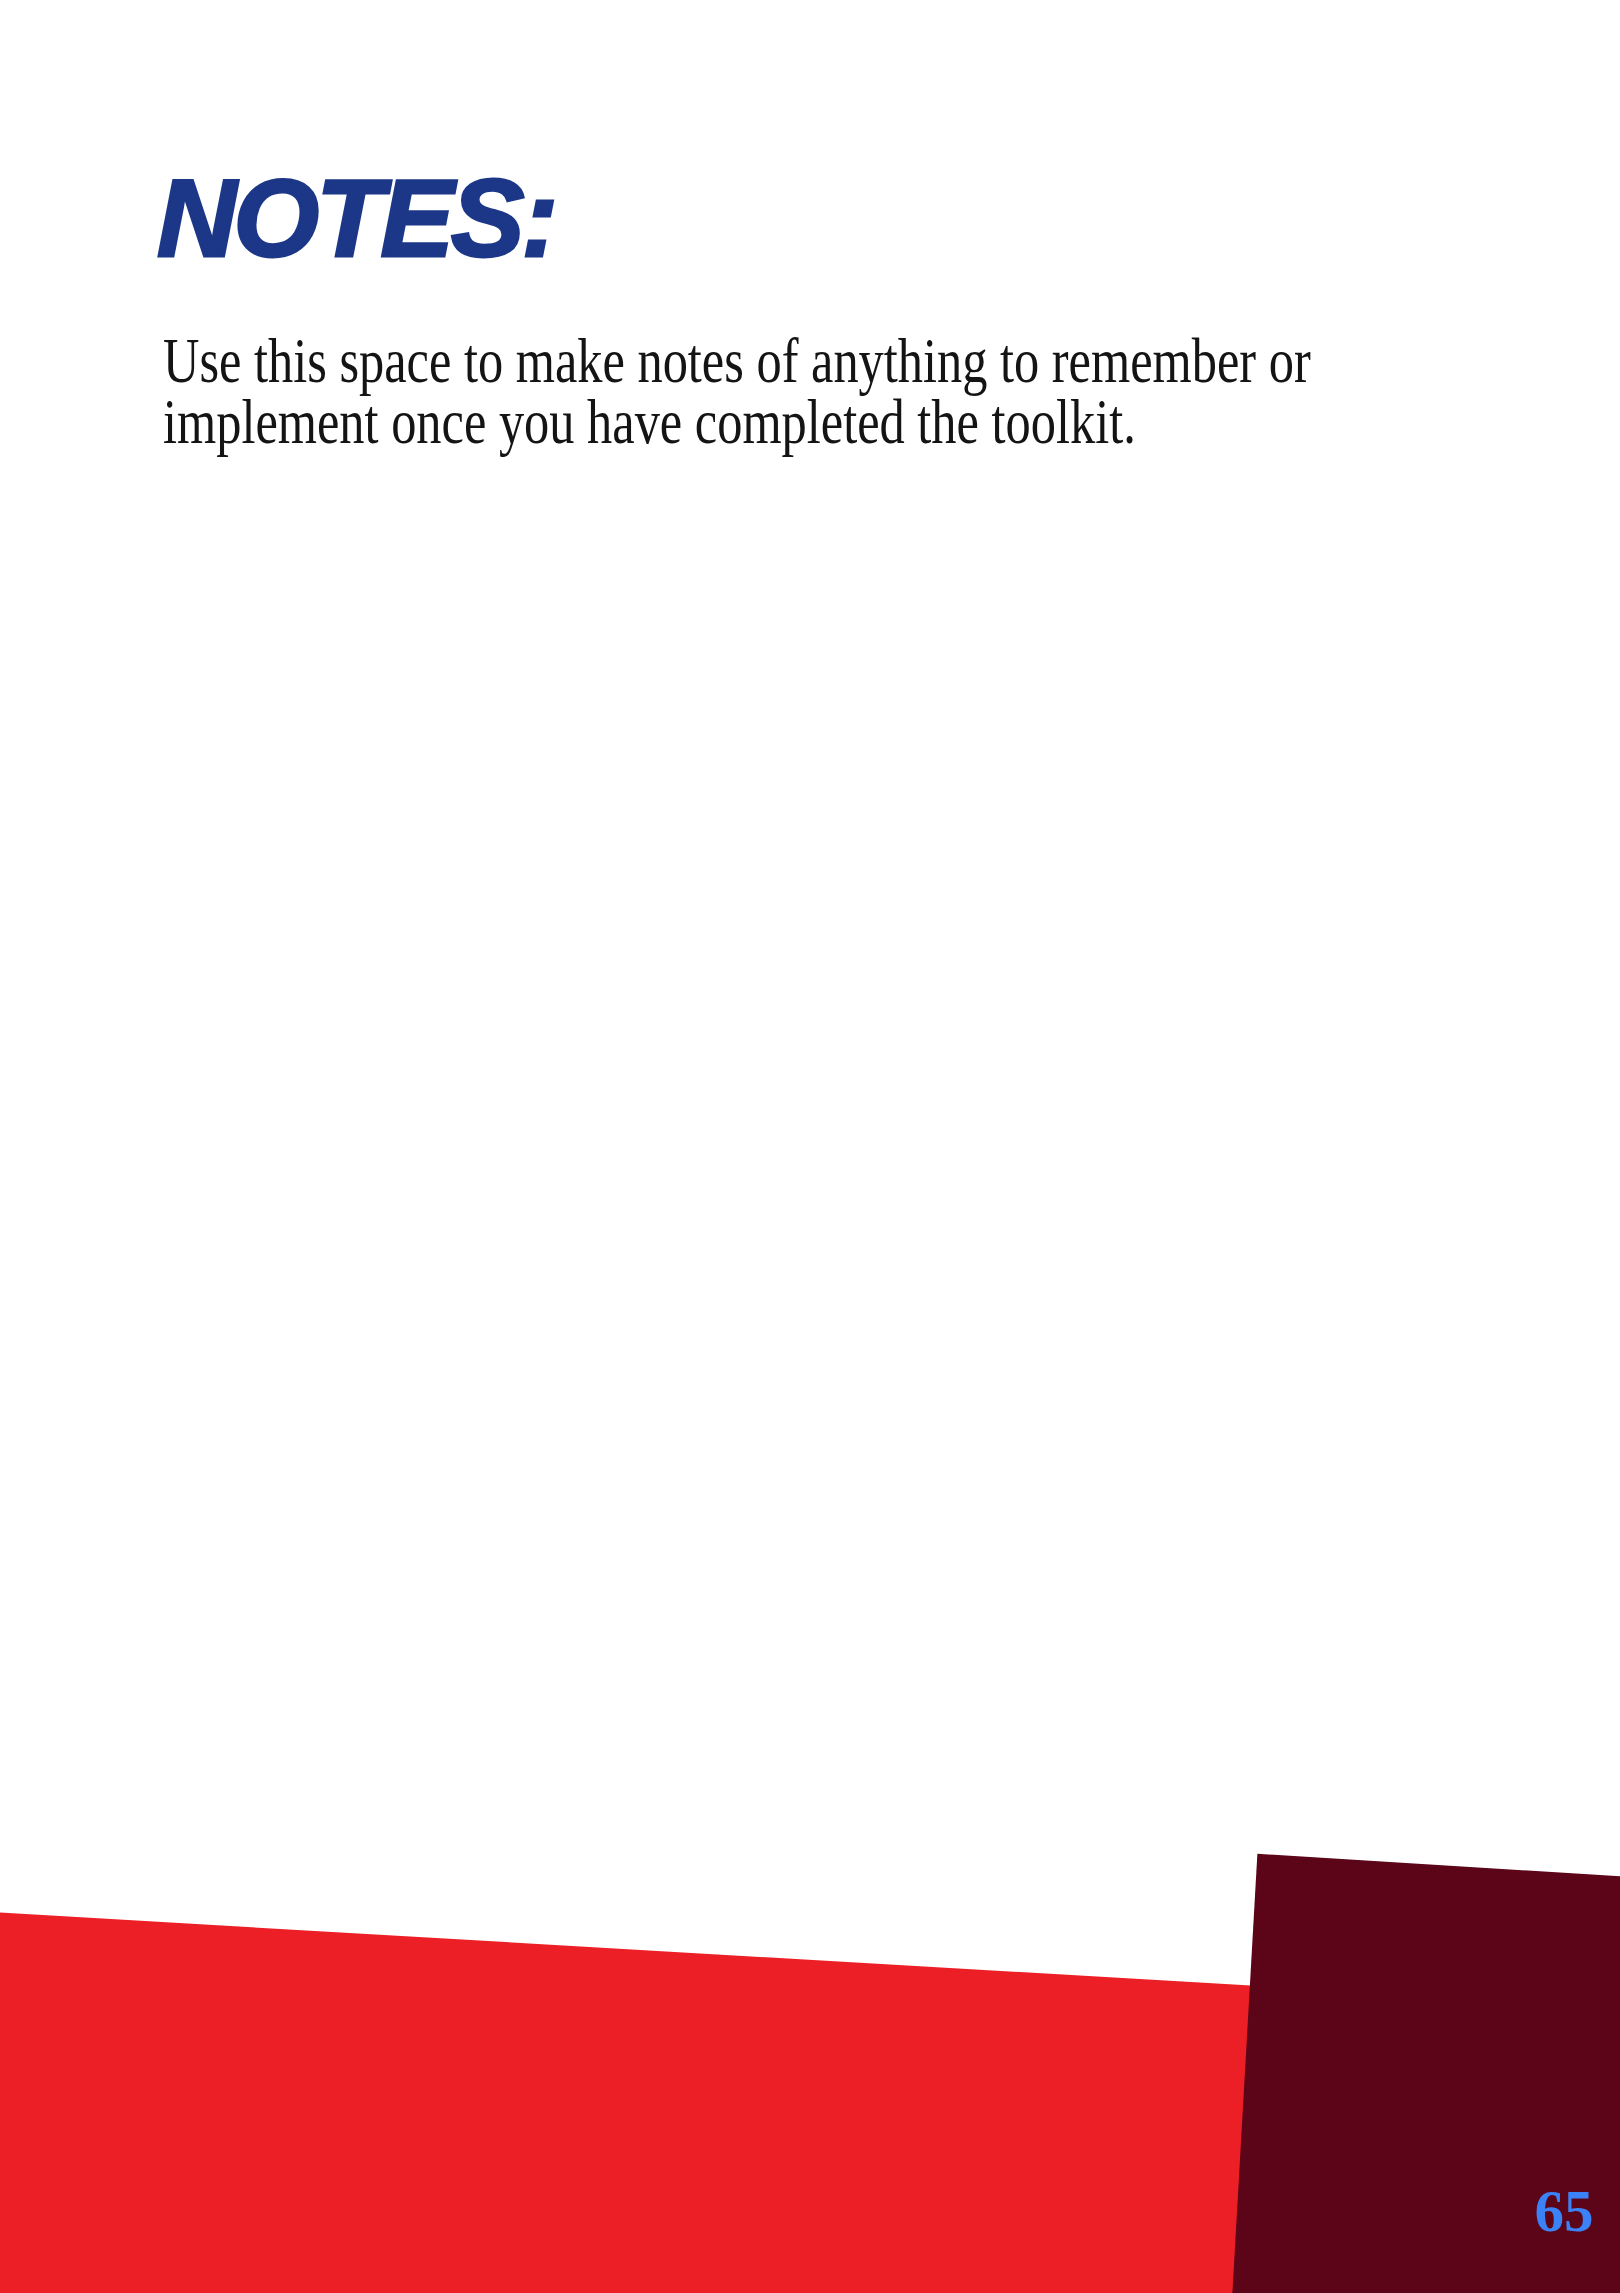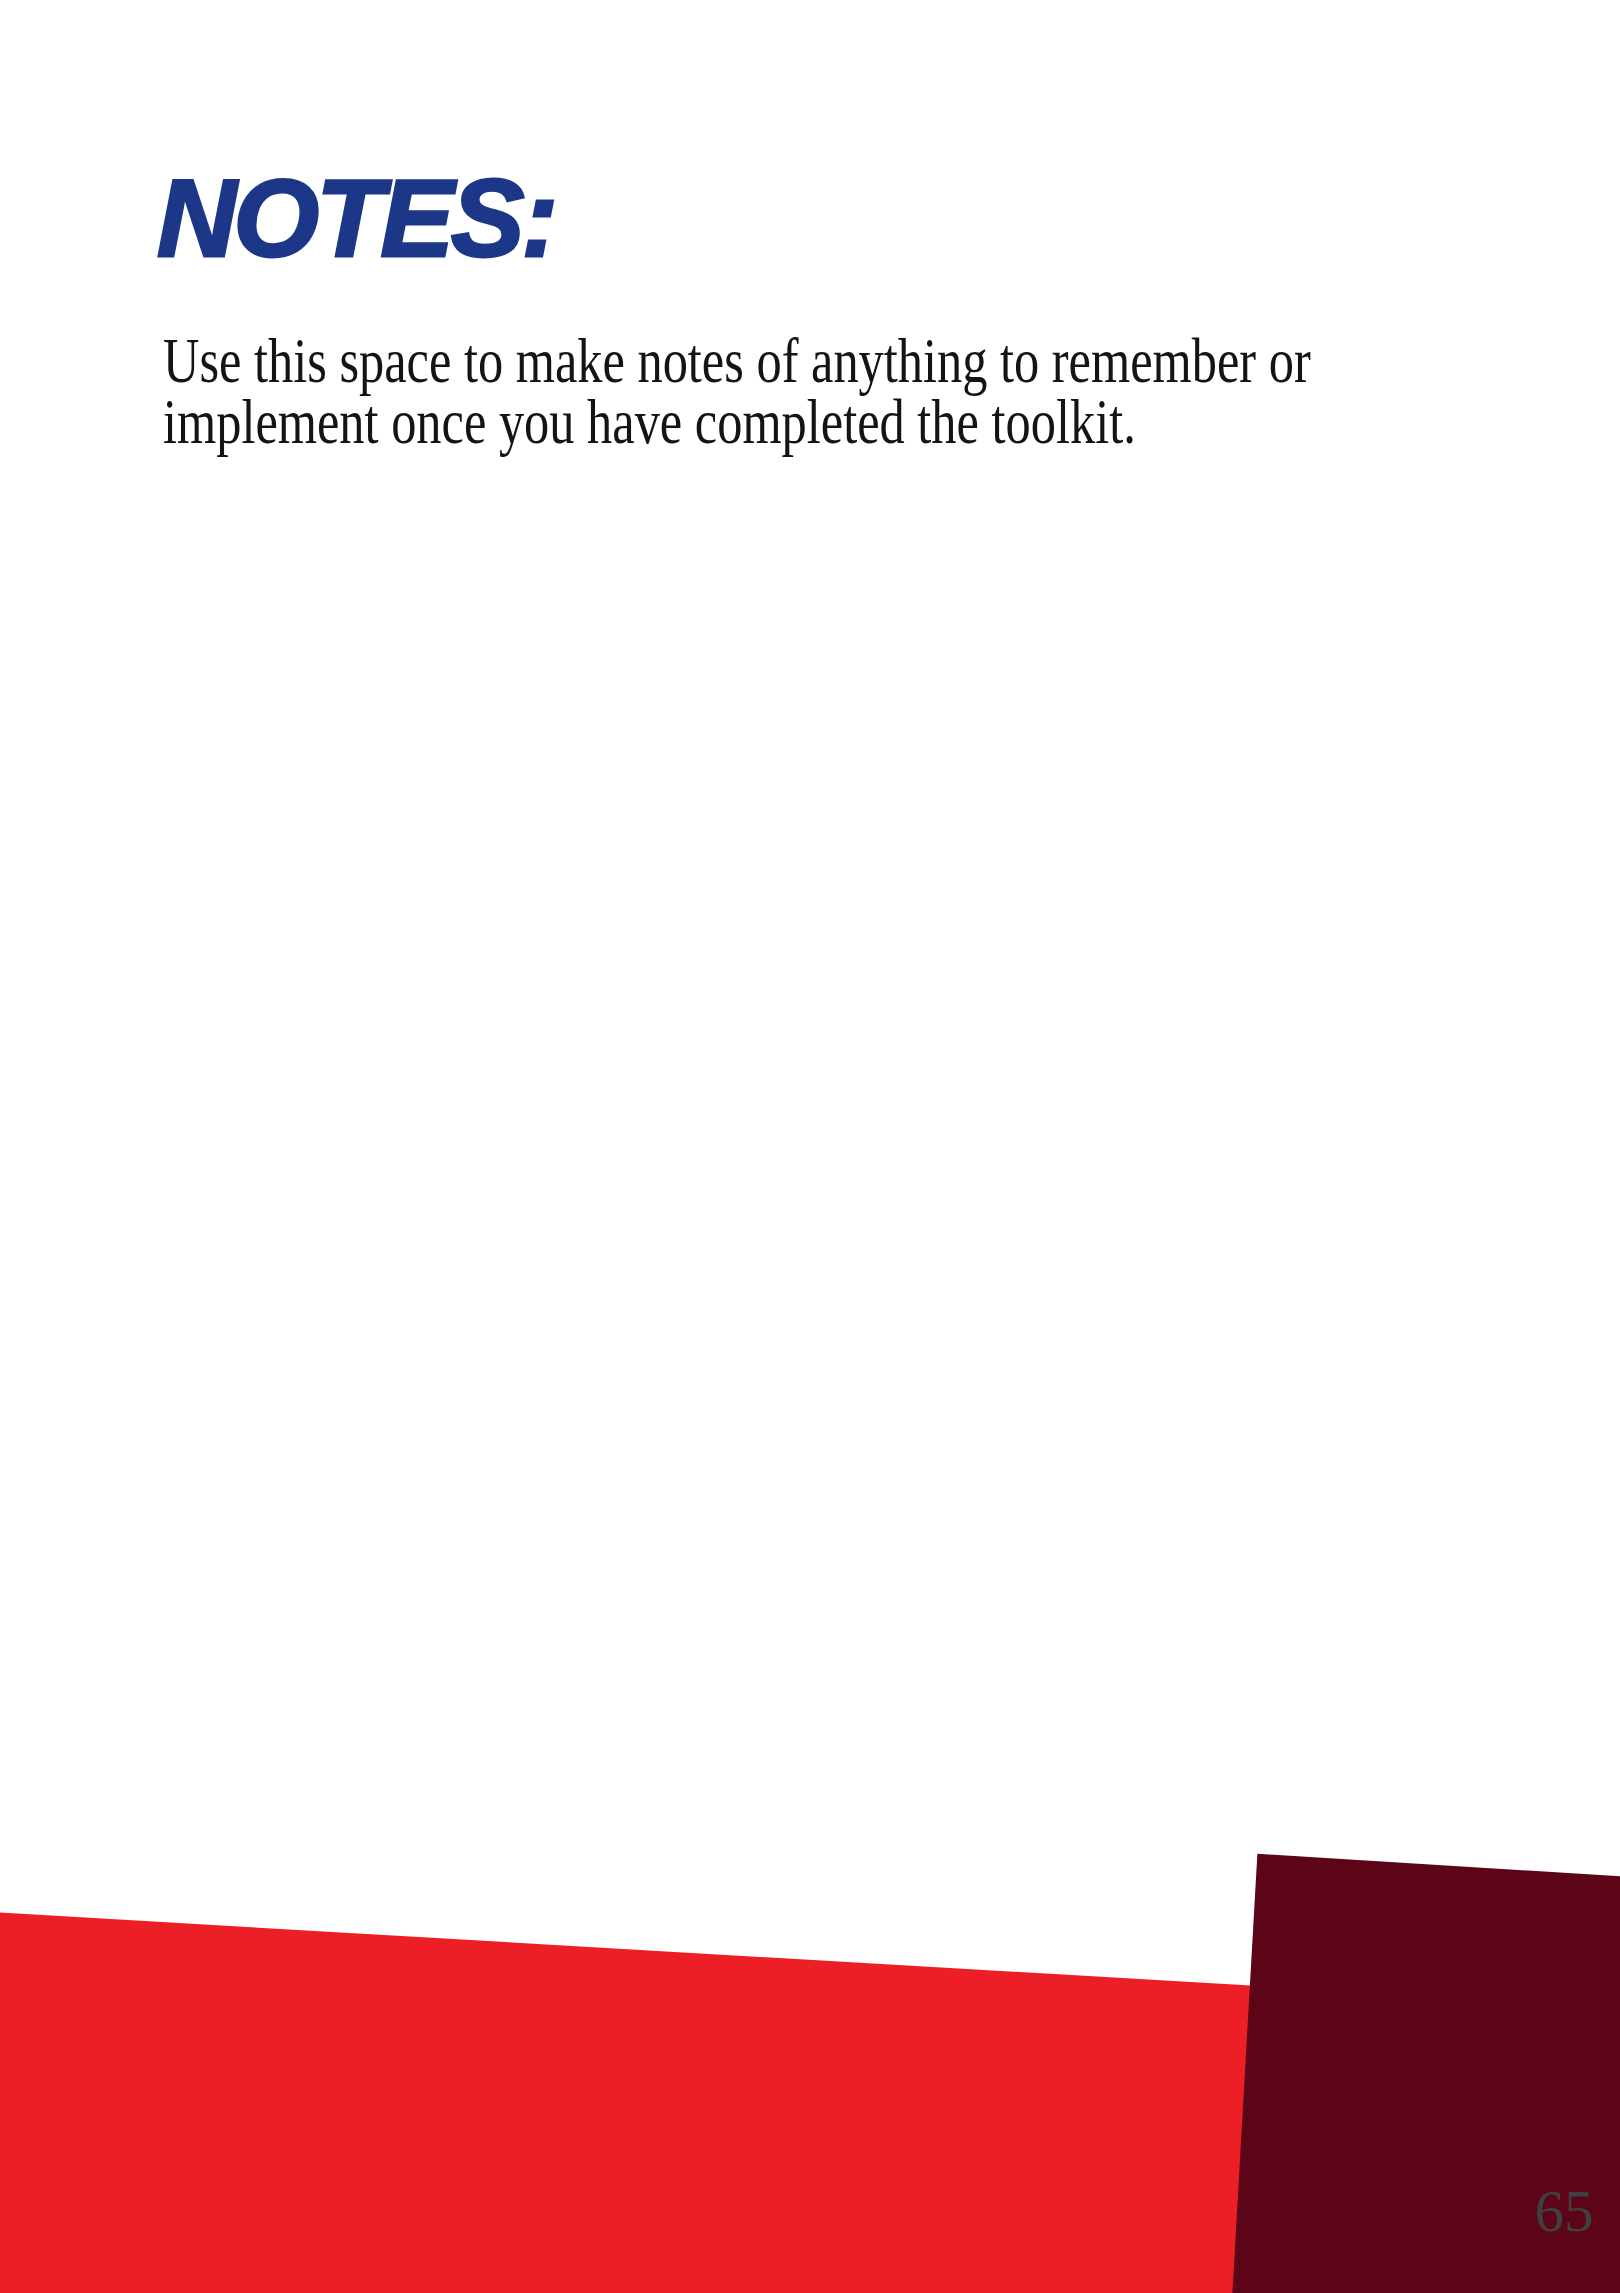--- a/index.html
+++ b/index.html
@@ -68,16 +68,16 @@
   <div class="intro-paragraph" style="color: rgb(20, 20, 20);">
     <div>Use this space to make notes of anything to remember or</div>
     <div>implement once you have completed the toolkit.</div>
   </div>
 
   <svg class="bottom-shapes" viewBox="0 0 1653 2340" xmlns="http://www.w3.org/2000/svg" aria-hidden="true">
     <polygon points="0,1943 1302,2019 1302,2340 0,2340" fill="#ED1F26"></polygon>
     <polygon points="1283,1883 1653,1906 1653,2340 1257,2340" fill="#5C0418"></polygon>
   </svg>
 
-  <div class="page-number" style="color: #404040;">65</div>
+  <div class="page-number" style="color: #3b82f6; font-weight: bold;">65</div>
 
 </div>
 
 
 </body></html>

